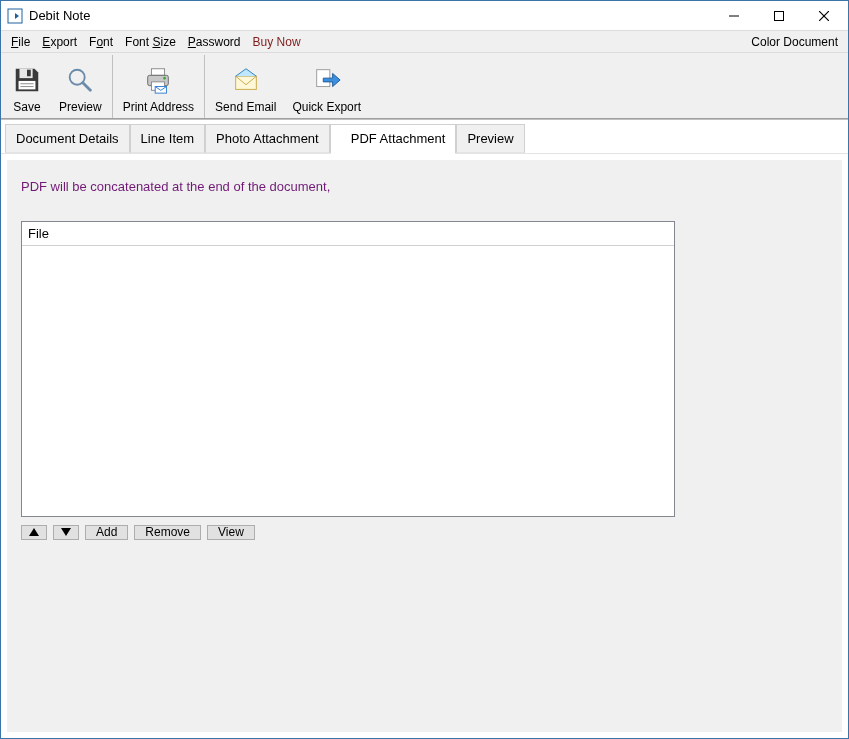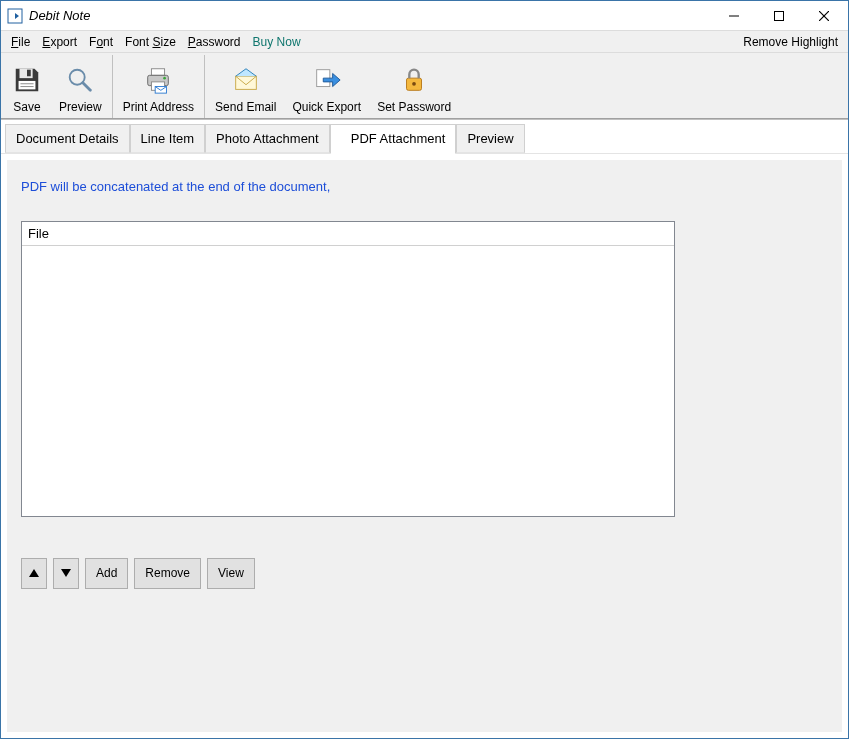--- a/index.html
+++ b/index.html
@@ -1,42 +1,42 @@
 <!DOCTYPE html>
 <html><head>
 <meta charset="utf-8">
 <style>
   * { box-sizing: border-box; }
   html, body { margin: 0; padding: 0; font-family: Tahoma, Arial, sans-serif; font-size: 12px; background: #fff; }
   .window { width: 849px; height: 739px; border: 1px solid #3a74a8; background: #f0f0f0; display: flex; flex-direction: column; }
-  .titlebar { height: 30px; background: #fff; display: flex; align-items: center; padding: 0 2px 0 6px; border-bottom: 1px solid #dcdcdc; font-style: italic; }
+  .titlebar { height: 30px; background: #fff; display: flex; align-items: center; padding: 0 2px 0 6px; border-bottom: 1px solid #dcdcdc; }
   .title-icon { width: 16px; height: 16px; margin-right: 6px; display: inline-flex; align-items: center; justify-content: center; }
   .title-text { flex: 1; font-size: 13px; color: #000; }
   .win-controls { display: flex; }
   .win-btn { width: 45px; height: 28px; display: flex; align-items: center; justify-content: center; cursor: pointer; }
   .menubar { height: 22px; background: #f0f0f0; display: flex; align-items: center; padding: 0 4px; border-bottom: 1px solid #dcdcdc; }
   .menu-item { padding: 2px 6px; cursor: pointer; font-size: 12px; }
   .menu-item u { text-decoration: underline; }
-  .menu-item.buy { color: #0f766e; }
+  .menu-item.buy { color: #7f1d1d; }
   .menu-spacer { flex: 1; }
   .toolbar { height: 66px; background: #f0f0f0; display: flex; align-items: stretch; border-bottom: 1px solid #a0a0a0; padding-top:2px; }
   .tool-group { display: flex; border-right: 1px solid #c0c0c0; padding: 0 2px; }
   .tool-btn { display: flex; flex-direction: column; align-items: center; justify-content: flex-end; padding: 4px 8px 4px; cursor: pointer; min-width: 40px; }
   .tool-icon { width: 32px; height: 32px; display: flex; align-items: center; justify-content: center; margin-bottom: 4px; }
   .tool-label { font-size: 12px; color: #000; white-space: nowrap; }
   .content { flex: 1; background: #fff; border-top: 1px solid #c0c0c0; padding: 0; display: flex; flex-direction: column; }
   .tabs { display: flex; background: #fff; padding: 4px 4px 0 4px; border-bottom: 1px solid #e4e4e4; text-align: right;}
   .tab { padding: 6px 10px 6px; border: 1px solid #d0d0d0; border-bottom: 1px solid #e4e4e4; background: #f0f0f0; margin-right: 0px; font-size: 13px; cursor: pointer; position: relative; }
   .tab.active { background: #fff; border-bottom: 1px solid #fff; top:1px; margin-top:-1px;padding-left:20px;}
   .tab-content { flex: 1; background: #f0f0f0; padding: 18px 14px; margin: 6px; border: none; }
-  .info-text { font-size: 13px; line-height: 1.45; color: #1d4ed8; margin-bottom: 24px; }
+  .info-text { font-size: 13px; line-height: 1.45; color: #701a75; margin-bottom: 24px; }
   .file-table-wrap { width: 654px; height: 296px; background: #fff; border: 1px solid #828790; }
   .file-table-header { padding: 4px 6px; font-size: 13px; border-bottom: 1px solid #d0d0d0; background:#fff;}
   .below-btns { display: flex; gap: 6px; margin-top: 8px; }
-  .btn { height: 31px; padding: 0 10px; background: #e1e1e1; border: 1px solid #adadad; font-size: 12px; cursor: pointer; display: inline-flex; align-items: center; justify-content: center; margin-top: 33px; }
+  .btn { height: 15px; padding: 0 10px; background: #e1e1e1; border: 1px solid #adadad; font-size: 12px; cursor: pointer; display: inline-flex; align-items: center; justify-content: center; }
   .icon-btn { width: 26px; padding: 0; }
 </style>
 </head>
 <body>
 
 <div class="window">
 
   <div class="titlebar">
     <span class="title-icon">
       <svg width="16" height="16" viewBox="0 0 16 16">
@@ -66,21 +66,21 @@
   </div>
 
   <div class="menubar">
     <span class="menu-item"><u>F</u><span></span>ile</span>
     <span class="menu-item"><u>E</u>xport</span>
     <span class="menu-item">F<u>o</u>nt</span>
     <span class="menu-item">Font <u>S</u>ize</span>
     <span class="menu-item"><u>P</u>assword</span>
     <span class="menu-item buy">Buy Now</span>
     <span class="menu-spacer"></span>
-    <span class="menu-item">Remove Highlight</span>
+    <span class="menu-item">Color Document</span>
   </div>
 
   <div class="toolbar">
     <div class="tool-group">
       <div class="tool-btn">
         <span class="tool-icon">
           <svg width="30" height="30" viewBox="0 0 32 32">
             <path d="M4 4 h20 l4 4 v20 h-24 z" fill="#3a3a3a"></path>
             <rect x="8" y="4" width="14" height="10" fill="#e8e8e8"></rect>
             <rect x="16" y="5" width="4" height="7" fill="#3a3a3a"></rect>
@@ -129,30 +129,20 @@
       </div>
       <div class="tool-btn">
         <span class="tool-icon">
           <svg width="30" height="30" viewBox="0 0 32 32">
             <rect x="5" y="5" width="14" height="18" fill="#fff" stroke="#999"></rect>
             <path d="M12 14 L22 14 L22 9 L30 16 L22 23 L22 18 L12 18 Z" fill="#3a8fe0" stroke="#1f5a99"></path>
           </svg>
         </span>
         <span class="tool-label">Quick Export</span>
       </div>
-      <div class="tool-btn">
-        <span class="tool-icon">
-          <svg width="30" height="30" viewBox="0 0 32 32">
-            <rect x="8" y="14" width="16" height="13" rx="2" fill="#f4b83e" stroke="#b8791a"></rect>
-            <path d="M11 14 v-4 a5 5 0 0 1 10 0 v4" fill="none" stroke="#888" stroke-width="2.5"></path>
-            <circle cx="16" cy="20" r="2" fill="#7a4a10"></circle>
-          </svg>
-        </span>
-        <span class="tool-label">Set Password</span>
-      </div>
     </div>
   </div>
 
   <div class="content">
     <div class="tabs">
       <div class="tab">Document Details</div>
       <div class="tab">Line Item</div>
       <div class="tab">Photo Attachment</div>
       <div class="tab active">PDF Attachment</div>
       <div class="tab">Preview</div>

